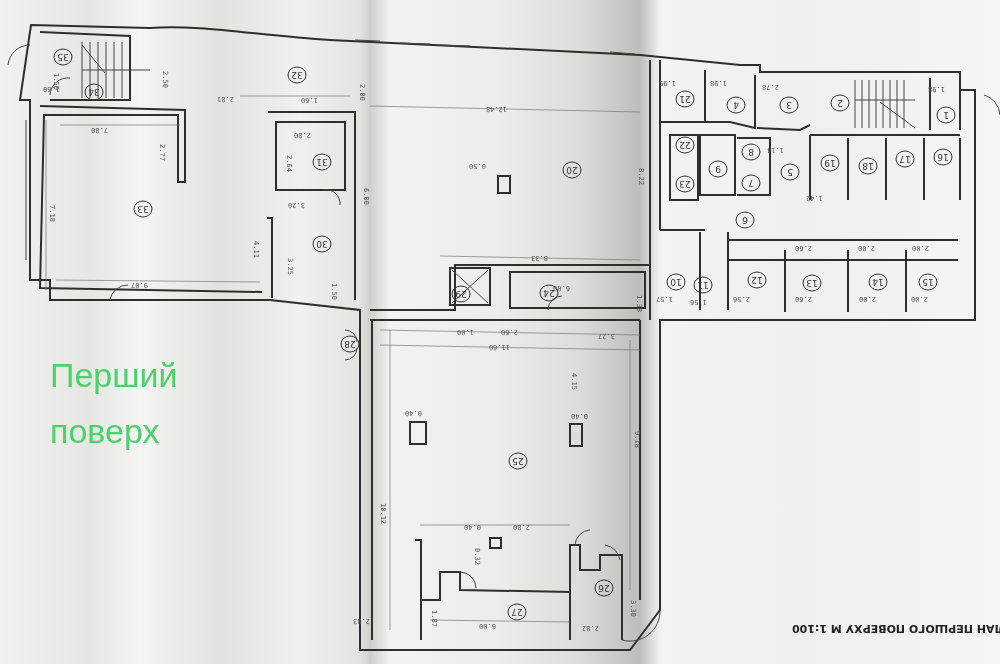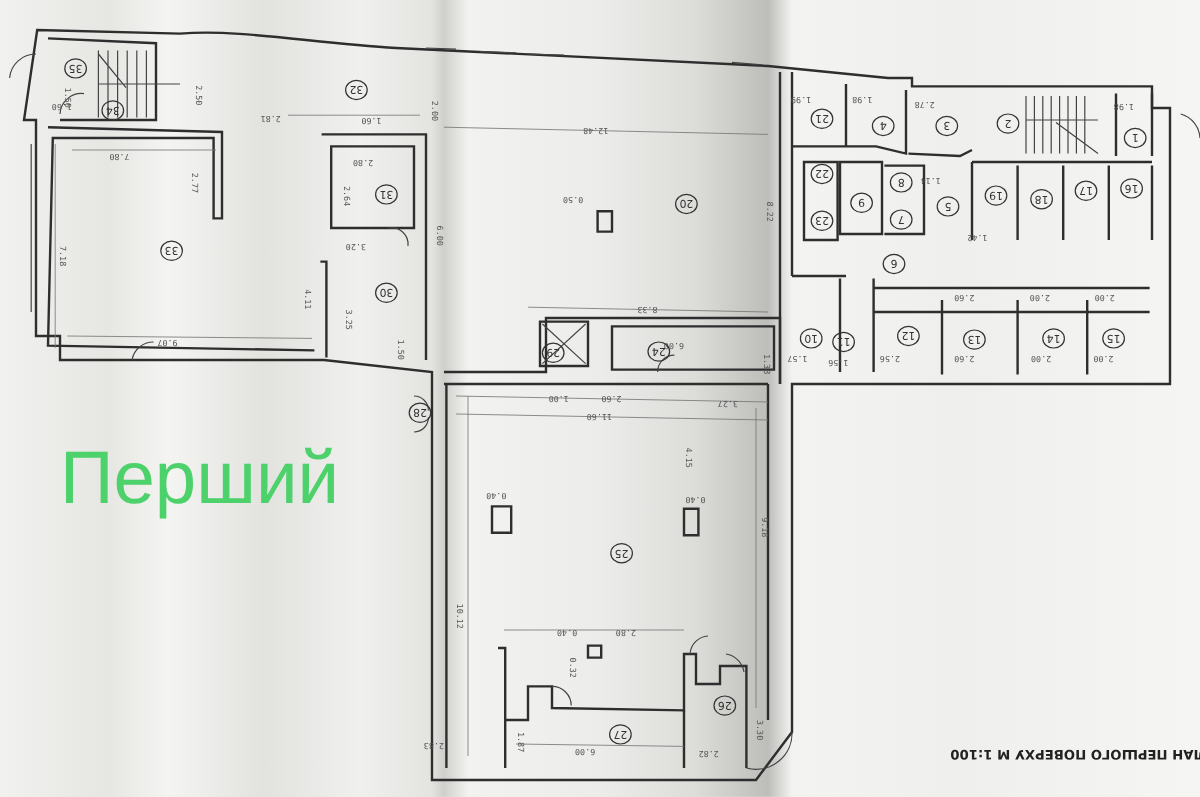--- a/index.html
+++ b/index.html
@@ -6,21 +6,21 @@
   body{width:1000px;height:664px;overflow:hidden;background:#e9e9e7;font-family:"Liberation Sans",sans-serif;}
   #stage{position:relative;width:1000px;height:664px;overflow:hidden;
     background:linear-gradient(90deg,#f1f1ef 0%,#e6e6e3 9%,#f4f4f2 14%,#e2e2df 22%,#f0f0ee 30%,#e3e3e0 36%,#cfcfcc 37%,#f2f2f0 39%,#ececea 50%,#dcdcd9 58%,#bdbdba 64%,#f3f3f1 66%,#efefed 80%,#f5f5f3 100%);}
   svg{position:absolute;left:0;top:0;}
   .wall{fill:none;stroke:#2e2e2e;stroke-width:2;}
   .thin{fill:none;stroke:#444;stroke-width:1;}
   .dim{fill:none;stroke:#777;stroke-width:0.7;}
   .dimtxt{font-family:"DejaVu Sans Mono",monospace;font-size:7px;fill:#555;}
   .roomnum{font-family:"DejaVu Sans",sans-serif;font-size:9px;fill:#333;}
   .roomcirc{fill:none;stroke:#333;stroke-width:1;}
-  #overlay{position:absolute;left:50px;top:371px;color:#4cd16b;font-family:"Liberation Sans",sans-serif;font-size:62px;line-height:56px;}
+  #overlay{position:absolute;left:50px;top:347px;color:#4cd16b;font-family:"Liberation Sans",sans-serif;font-size:34px;line-height:56px;}
   #caption{position:absolute;left:792px;top:622px;transform:rotate(180deg);transform-origin:center;font-family:"DejaVu Sans",sans-serif;font-weight:bold;font-size:11px;color:#222;white-space:nowrap;}
 </style>
 </head>
 <body>
 
 <div id="stage">
   <svg width="1000" height="664" viewBox="0 0 1000 664">
 
     <g>
       <path class="wall" d="M31,25 L150,28 C200,24 260,36 330,40 L640,55 L740,65 L760,65 L760,72 L960,72 L960,90 L975,90 L975,320 L660,320 L660,610 L630,650 L360,650 L360,310 L270,300 L270,300 L50,300 L50,280 L30,280 L30,100 L20,100 Z"></path>
@@ -271,15 +271,16 @@
         </g>
         <g transform="rotate(180 63 57)">
           <ellipse cx="63" cy="57" rx="9" ry="8" class="roomcirc"></ellipse>
           <text x="63" y="60" text-anchor="middle" class="roomnum">35</text>
         </g>
       </g>
   </svg>
 
   <div id="overlay" style="color: rgb(76, 209, 107);">
     <div>Перший</div>
+    <div>поверх</div>
   </div>
   <div id="caption">ЛАН ПЕРШОГО ПОВЕРХУ М 1:100</div>
 </div>
 
 </body></html>

